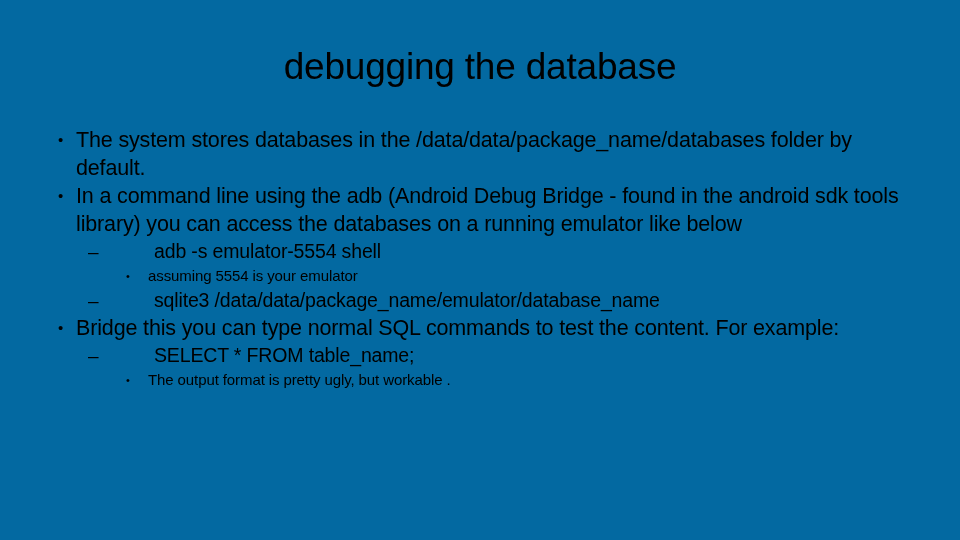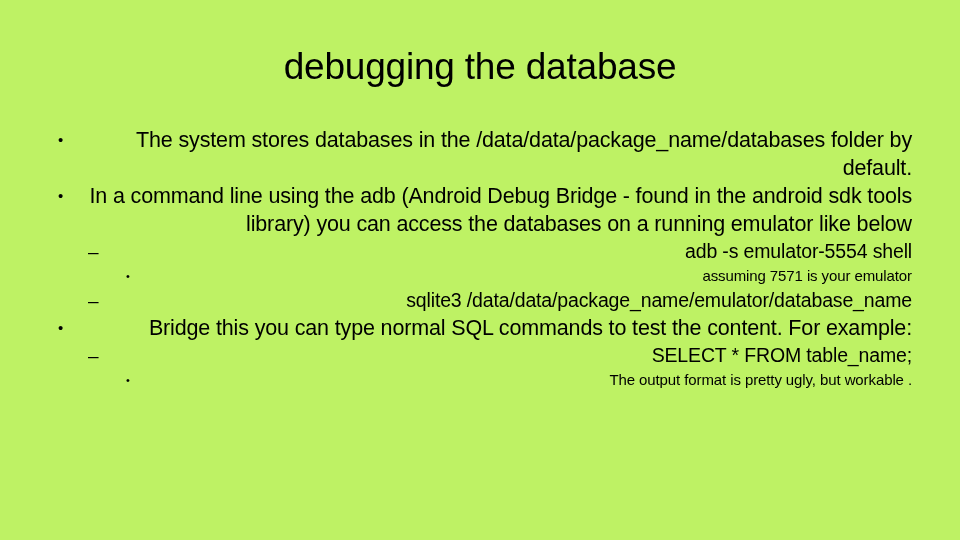--- a/index.html
+++ b/index.html
@@ -14,21 +14,21 @@
     overflow: hidden;
     font-family: "Liberation Sans", "DejaVu Sans", sans-serif;
     color: #000000;
     -webkit-font-smoothing: antialiased;
   }
 
   .slide {
     position: relative;
     width: 960px;
     height: 540px;
-    background: #bef264;
+    background: #0369a1;
     box-sizing: border-box;
     padding-left: 38px;
   }
 
   
   .slide-title {
     position: absolute;
     left: 0;
     top: 44px;
     width: 960px;
@@ -57,21 +57,20 @@
   .marker {
     flex: 0 0 auto;
     text-align: left;
     color: #000000;
     user-select: none;
   }
 
   .btext {
     flex: 1 1 auto;
     color: #000000;
-    text-align: right;
   }
 
   
   .lvl1 {
     margin-bottom: 0px;
   }
   .lvl1 .marker {
     width: 28px;
     font-size: 15px;
     line-height: 28px;
@@ -136,21 +135,21 @@
       <span class="btext">In a command line using the adb (Android Debug Bridge - found in the android sdk tools library) you can access the databases on a running emulator like below</span>
     </div>
 
     <div class="bullet-row lvl2">
       <span class="marker">–</span>
       <span class="btext">adb -s emulator-5554 shell</span>
     </div>
 
     <div class="bullet-row lvl3">
       <span class="marker">•</span>
-      <span class="btext">assuming 7571 is your emulator</span>
+      <span class="btext">assuming 5554 is your emulator</span>
     </div>
 
     <div class="bullet-row lvl2">
       <span class="marker">–</span>
       <span class="btext">sqlite3 /data/data/package_name/emulator/database_name</span>
     </div>
 
     <div class="bullet-row lvl1">
       <span class="marker">•</span>
       <span class="btext">Bridge this you can type normal SQL commands to test the content. For example:</span>

